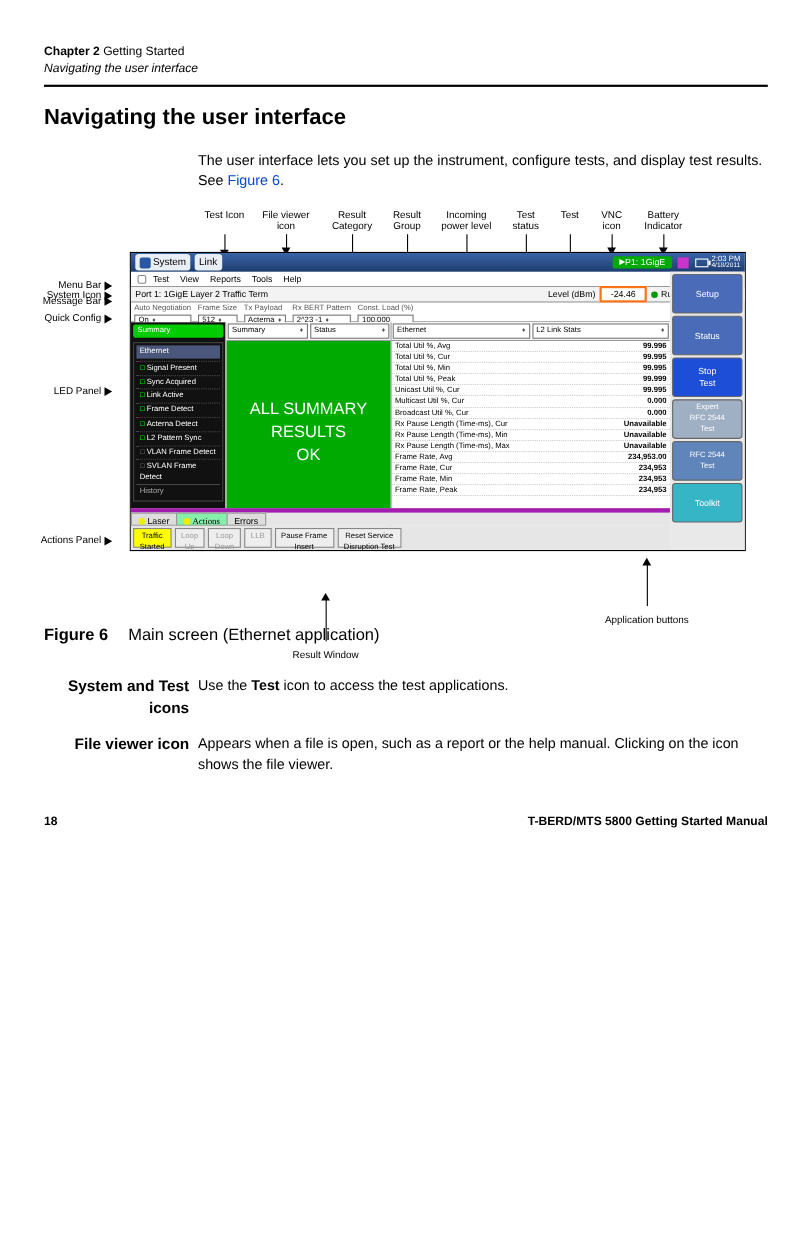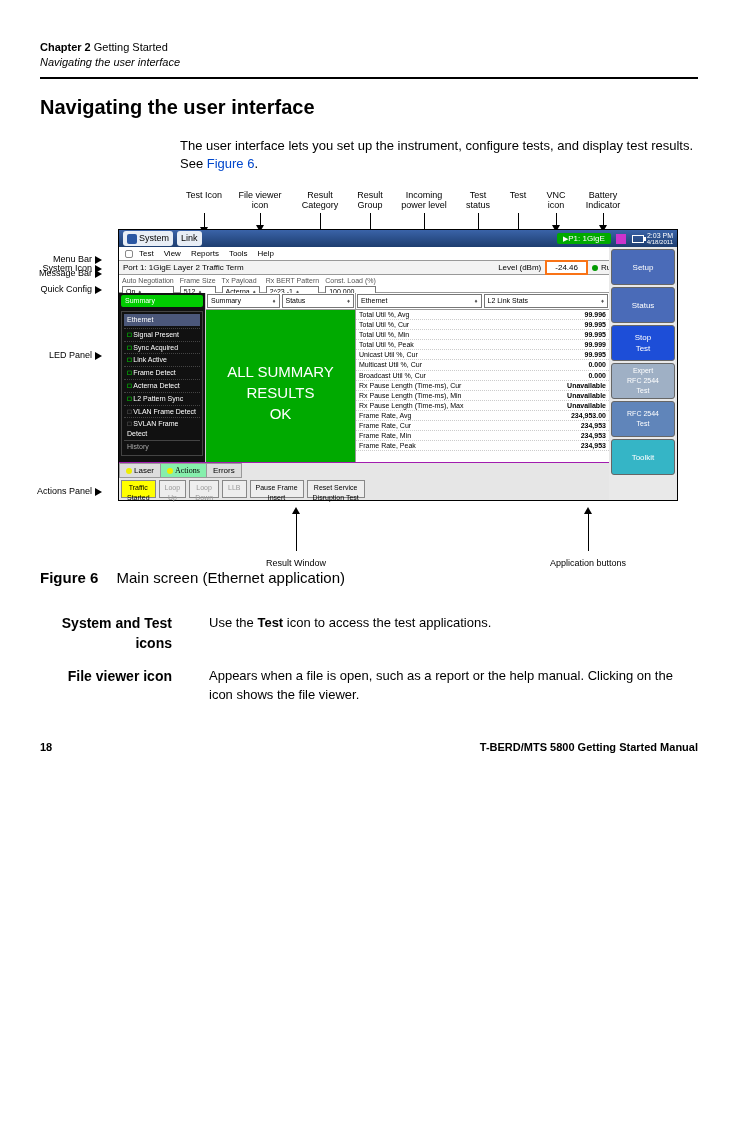--- a/index.html
+++ b/index.html
@@ -63,37 +63,37 @@
   .statspanel .row{display:flex;justify-content:space-between;padding:0 3px;border-bottom:1px dotted #ccc;line-height:1.3;}
   .statspanel .row span:last-child{font-weight:bold;}
   .sidebtns{position:absolute;top:17px;right:0;bottom:0;width:68px;background:#e9e9e9;}
   .sidebtns .sbtn{height:36px;border:1px solid #666;margin:2px;border-radius:3px;color:#fff;font-size:8px;display:flex;align-items:center;justify-content:center;text-align:center;}
   .sbtn.setup{background:#4a6bb8;}
   .sbtn.restart{background:#4a6bb8;}
   .sbtn.stop{background:#1d4ed8;}
   .sbtn.expert{background:#9fb0c5;color:#fff;font-size:7px;}
   .sbtn.rfc{background:#6085ba;font-size:7px;}
   .sbtn.toolkit{background:#35b5c6;}
-  .tabrow{position:absolute;bottom:22px;left:0;right:68px;height:16px;display:flex;font-size:8px;border-top:1px solid #a21caf;background:#e6e6e6;}
+  .tabrow{position:absolute;bottom:22px;left:0;right:68px;height:16px;display:flex;font-size:8px;border-top:4px solid #a21caf;background:#e6e6e6;}
   .tabrow .tab{border:1px solid #999;padding:1px 6px;background:#ddd;margin-right:-1px;}
   .tabrow .tab.act{background:#86efac;font-family:Liberation Serif, serif;}
   .tabrow .tab .dot{width:6px;height:6px;display:inline-block;border-radius:50%;margin-right:2px;vertical-align:middle;}
   .actionsrow{position:absolute;bottom:0;left:0;right:68px;height:22px;display:flex;background:#e6e6e6;padding:2px;}
   .actionsrow .abtn{border:1px solid #888;padding:2px 5px;margin-right:3px;background:#eee;font-size:7px;text-align:center;}
   .actionsrow .abtn.traf{background:#ff0;}
   .actionsrow .abtn.dis{color:#999;}
   .bottom-callouts{position:absolute;bottom:-20px;left:0;right:0;height:24px;font-size:9px;}
   .bottom-lbl{position:absolute;top:20px;}
   .bottom-lbl::before{content:"";position:absolute;top:-46px;left:50%;width:1px;height:40px;background:#000;}
   .bottom-lbl::after{content:"";position:absolute;top:-50px;left:50%;transform:translateX(-50%);width:0;height:0;border-left:4px solid transparent;border-right:4px solid transparent;border-bottom:7px solid #000;}
   .top-lbl .tline{position:absolute;top:22px;left:50%;width:1px;background:#000;}
   .top-lbl .tarr{position:absolute;left:50%;transform:translateX(-50%);width:0;height:0;border-left:4px solid transparent;border-right:4px solid transparent;border-top:7px solid #000;}
   .figcap{font-size:15px;margin:26px 0 26px 0;}
   .figcap b{font-weight:bold;margin-right:14px;}
-  .section-row{display:flex;margin-bottom:14px;gap:29px;}
+  .section-row{display:flex;margin-bottom:14px;}
   .section-lbl{width:140px;text-align:right;font-weight:bold;font-size:14px;padding-right:8px;}
   .section-body{flex:1;}
   .section-body p{margin:0 0 12px 0;}
   .footer{display:flex;justify-content:space-between;font-size:11px;margin-top:24px;}
   .footer .pg{font-weight:bold;}
   .footer .man{font-weight:bold;}
 </style>
 </head>
 <body>
 
@@ -326,21 +326,21 @@
 Down</div>
       <div class="abtn dis">LLB</div>
       <div class="abtn" style="white-space:pre-line;">Pause Frame
 Insert</div>
       <div class="abtn" style="white-space:pre-line;">Reset Service
 Disruption Test</div>
     </div>
   </div>
 
   <div class="bottom-callouts">
-    <div class="bottom-lbl" style="left:226px;">Result Window</div>
+    <div class="bottom-lbl" style="left:226px;margin-top:32px;">Result Window</div>
     <div class="bottom-lbl" style="left:510px;">Application buttons</div>
   </div>
 </div>
 
 <div class="figcap">
   <b>Figure 6</b>
   <span>Main screen (Ethernet application)</span>
 </div>
 
 <div class="section-row">

